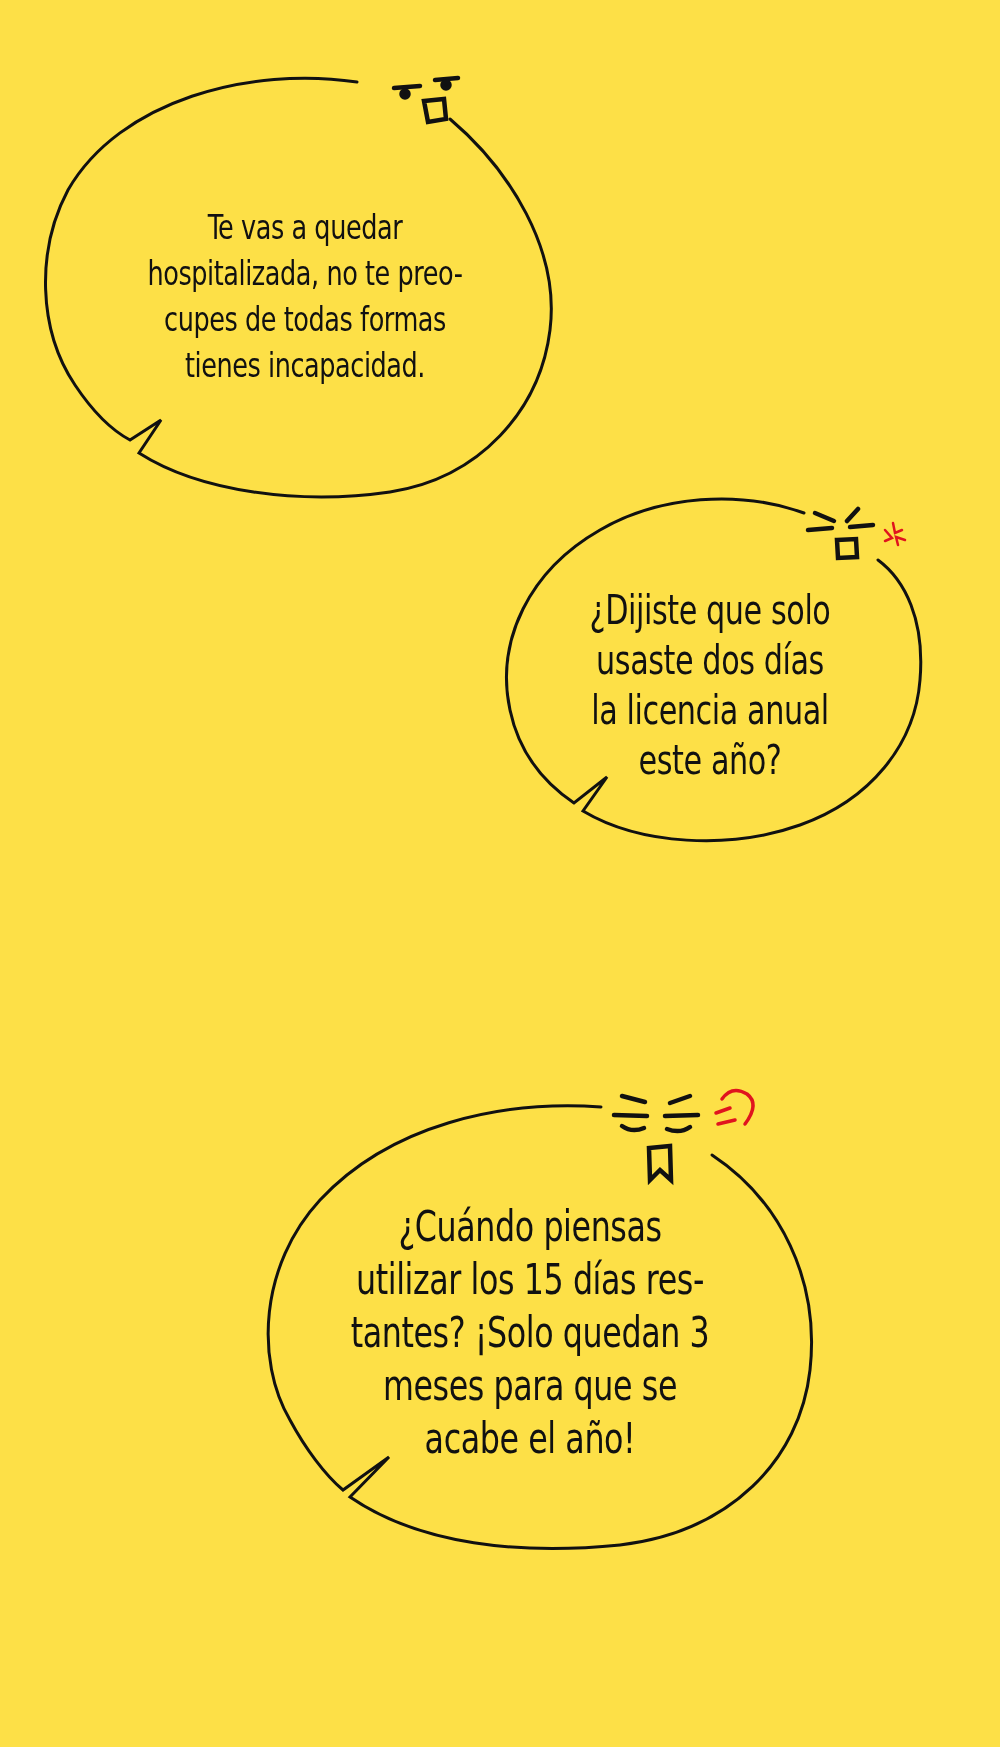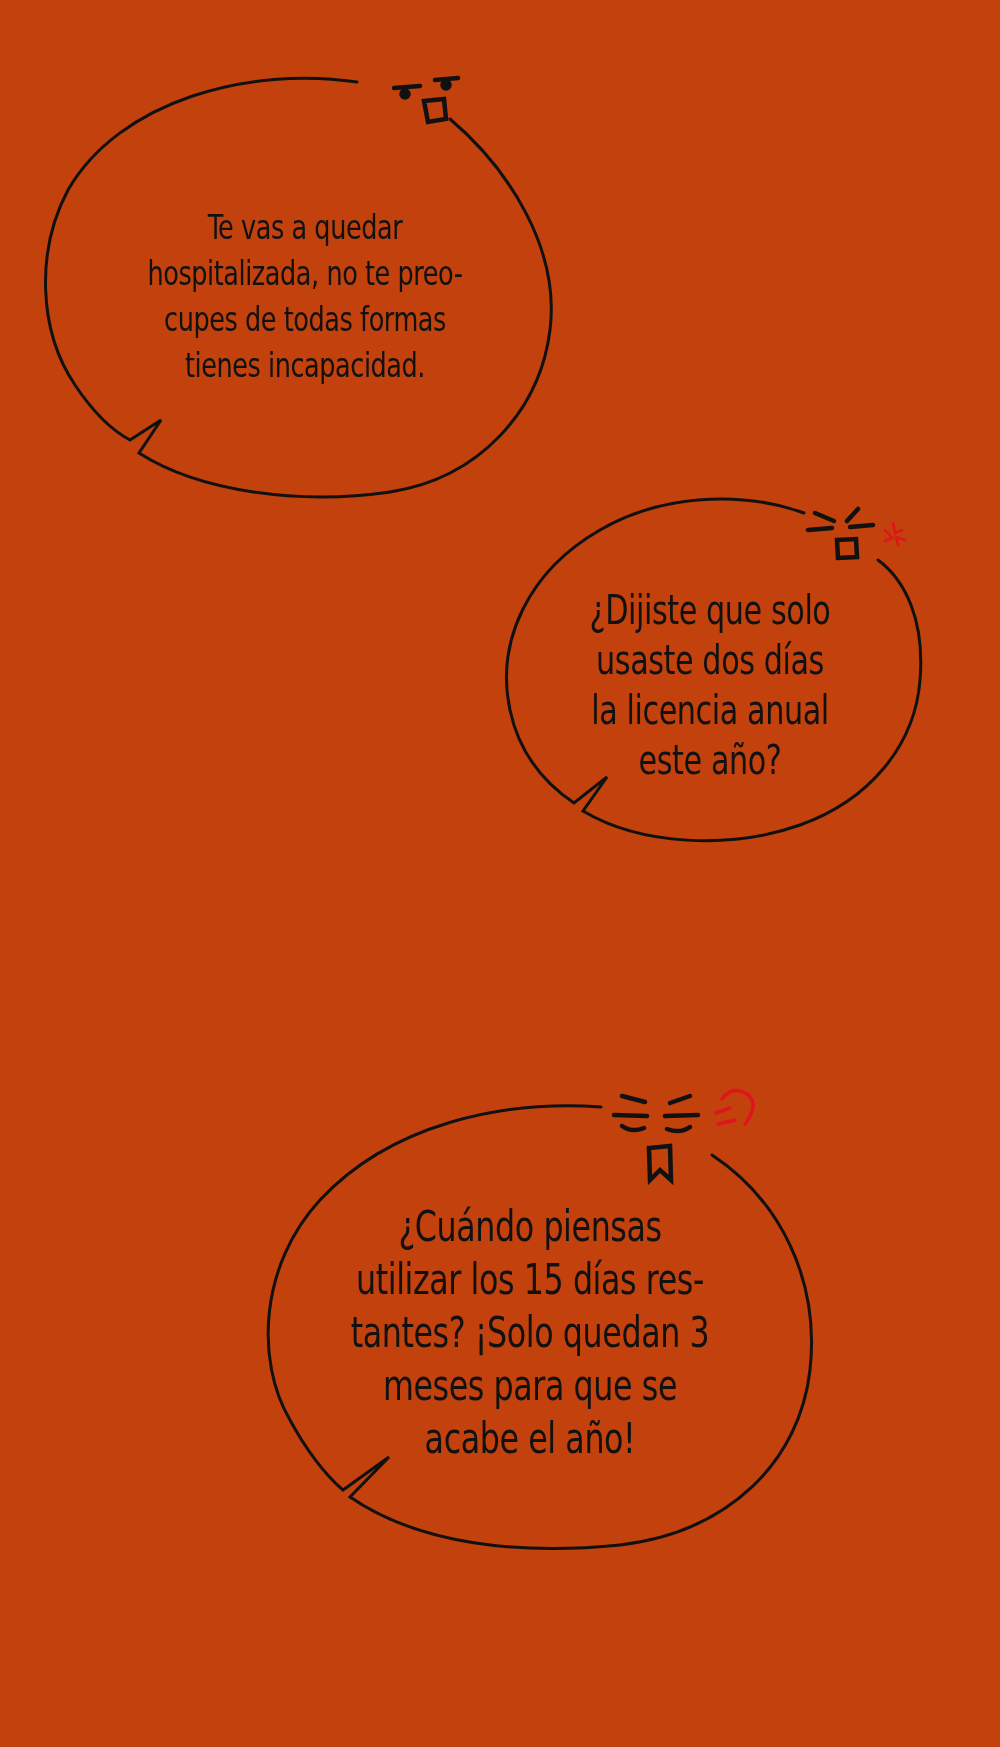--- a/index.html
+++ b/index.html
@@ -6,21 +6,21 @@
     html, body {
       width: 1000px;
       height: 1747px;
       background: #ffffff;
       overflow: hidden;
     }
     #page {
       position: relative;
       width: 1000px;
       height: 1747px;
-      background: #c2410c;
+      background: #fde047;
     }
     .bubble-svg {
       position: absolute;
       left: 0;
       top: 0;
       width: 1000px;
       height: 1747px;
       pointer-events: none;
     }
     .bubble-text {

